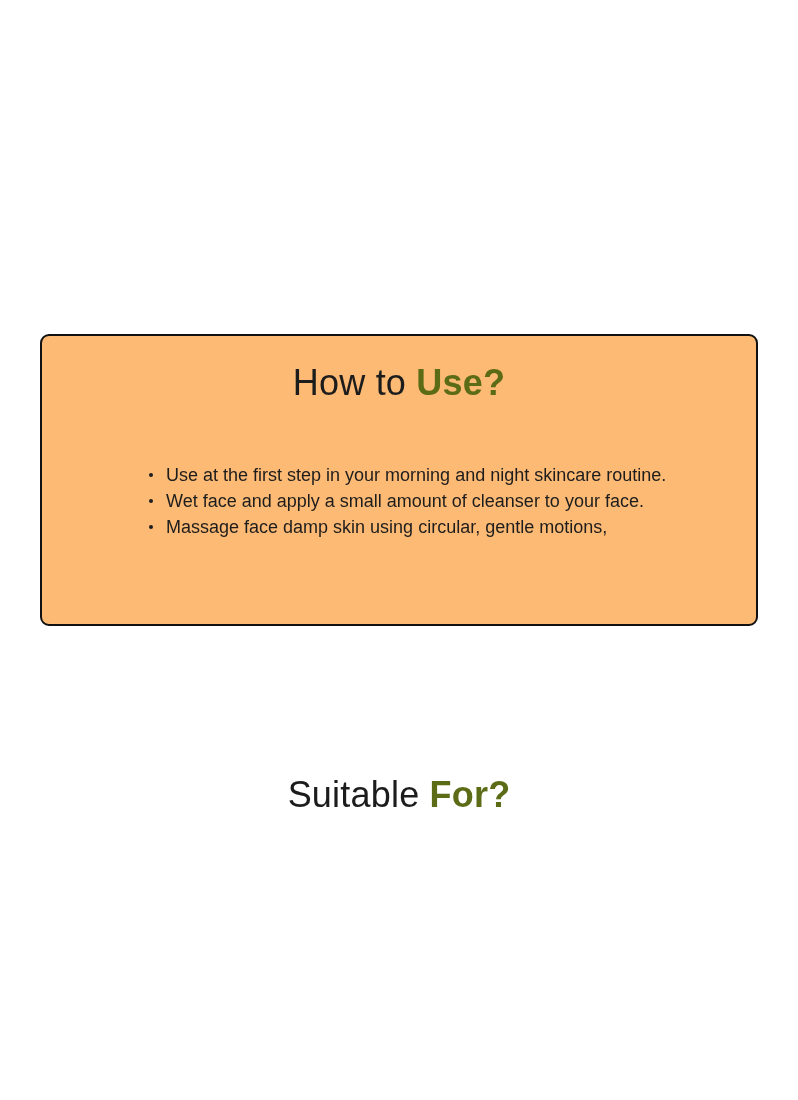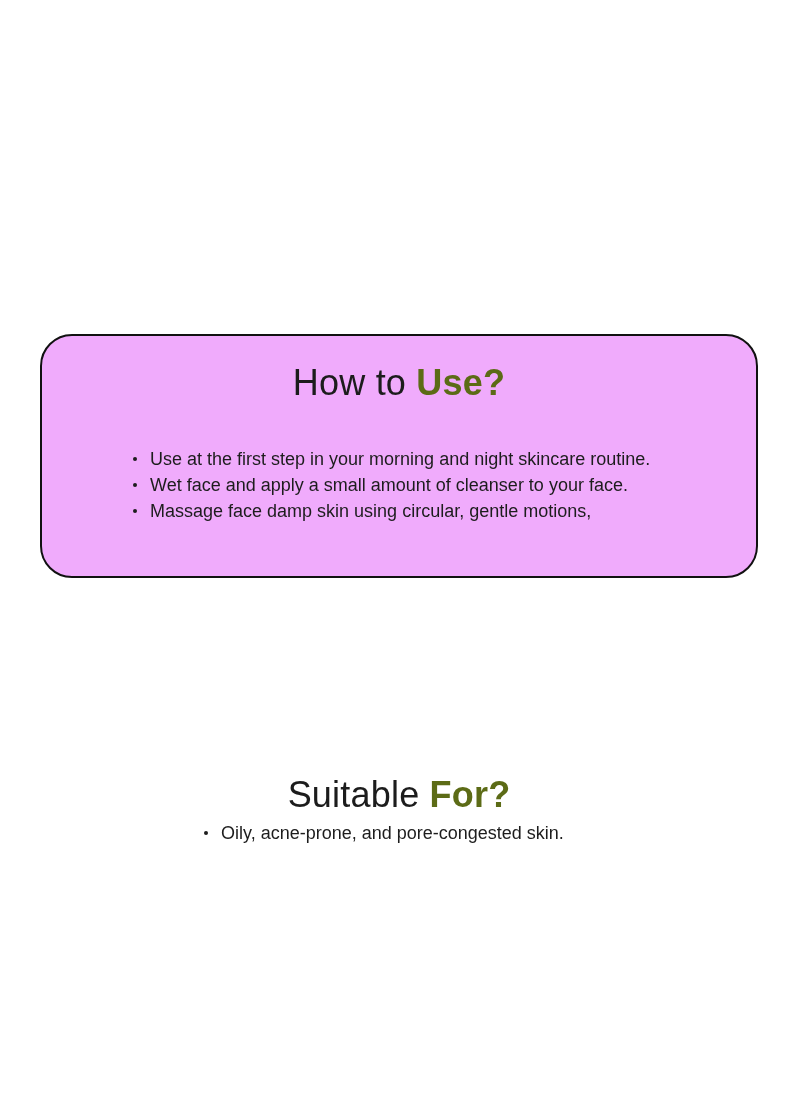--- a/index.html
+++ b/index.html
@@ -24,25 +24,25 @@
     width: 798px;
     height: 1100px;
   }
 
   
   .howto-card {
     position: absolute;
     left: 40px;
     top: 334px;
     width: 718px;
-    height: 244px;
+    height: 292px;
     box-sizing: border-box;
     border: 2px solid #111111;
-    border-radius: 32px;
-    background: #f0abfc;
+    border-radius: 9px;
+    background: #fdba74;
   }
 
   .section-heading {
     text-align: center;
     font-size: 36px;
     line-height: 1.05;
     letter-spacing: 0.2px;
     font-weight: 300;
     color: #1c1c1c;
     white-space: nowrap;
@@ -58,21 +58,21 @@
 
   .howto-heading {
     position: absolute;
     left: 0;
     right: 0;
     top: 28px;
   }
 
   .bullet-list {
     list-style: none;
-    margin: 0;
+    margin: 16px;
     padding: 0;
   }
   .bullet-list li {
     position: relative;
     font-size: 18px;
     line-height: 26px;
     color: #1d1d1d;
     font-weight: 400;
     padding-left: 17px;
     white-space: nowrap;
@@ -135,20 +135,14 @@
         <span>Massage face damp skin using circular, gentle motions,</span>
       </li>
     </ul>
 
   </div>
 
   <div class="section-heading suitable-heading">
     <span class="plain">Suitable </span><span class="accent">For?</span>
   </div>
 
-  <ul class="bullet-list suitable-list">
-    <li>
-      <span class="dot"></span>
-      <span>Oily, acne-prone, and pore-congested skin.</span>
-    </li>
-  </ul>
 
 </div>
 
 </body></html>

